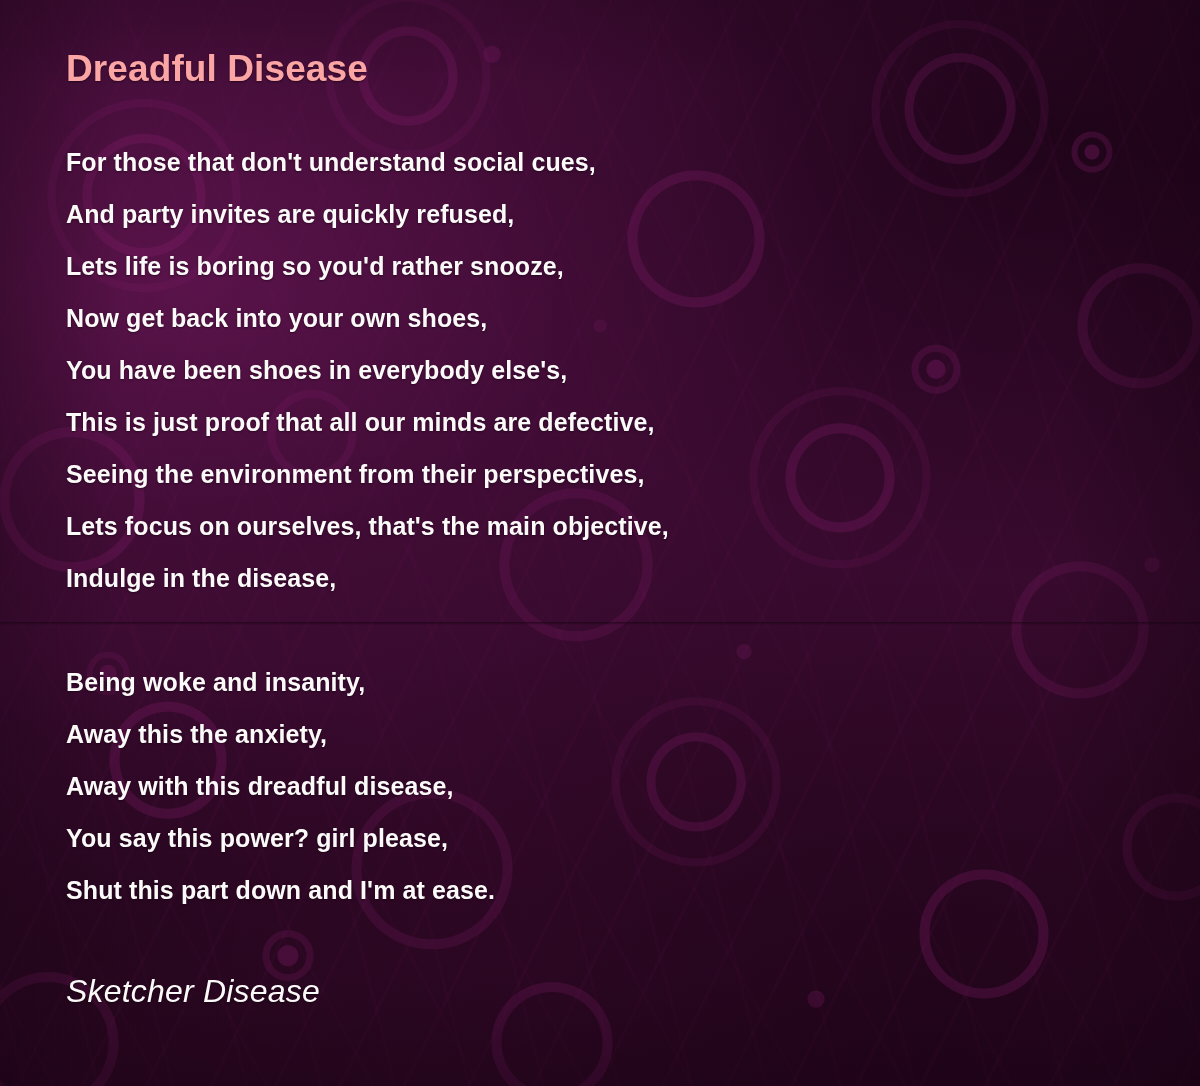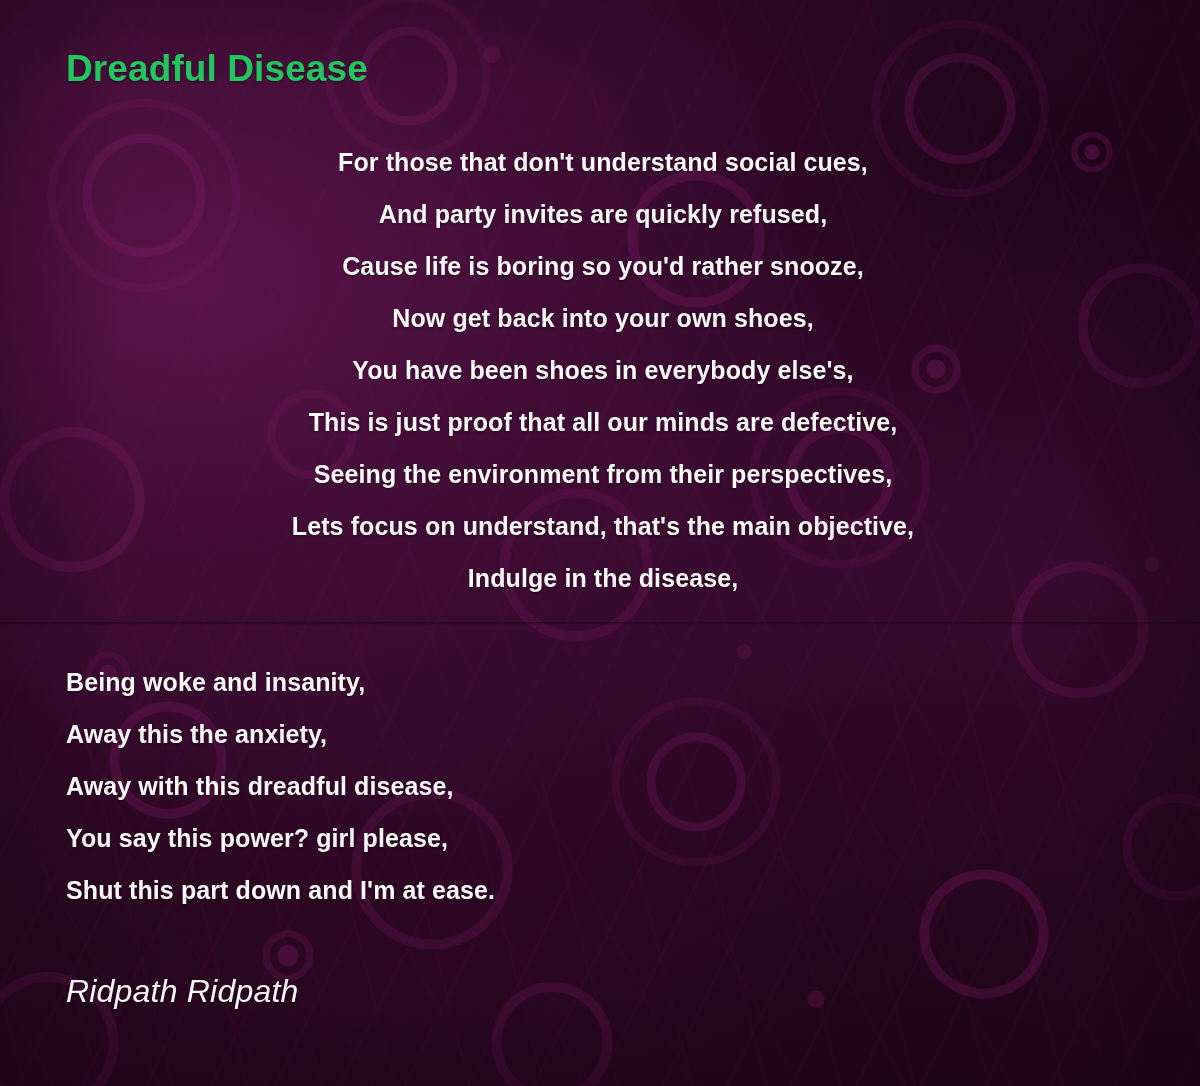--- a/index.html
+++ b/index.html
@@ -114,31 +114,31 @@
     z-index: 5;
     padding: 0 60px 0 66px;
   }
 
   #poem-title {
     margin: 0;
     padding-top: 48px;
     font-size: 37px;
     font-weight: bold;
     letter-spacing: 0.1px;
-    color: #22c55e;
+    color: #fca5a5;
     text-shadow: 0 1px 2px rgba(12,1,9,0.55);
   }
 
   .stanza {
     margin: 0;
     padding: 0;
     list-style: none;
   }
 
-  #stanza-1 { margin-top: 46px; text-align: center; }
+  #stanza-1 { margin-top: 46px; }
   #stanza-2 { margin-top: 52px; }
 
   .poem-line {
     font-size: 25px;
     font-weight: bold;
     line-height: 52px;
     letter-spacing: 0.1px;
     color: #fcfaf9;
     text-shadow: 0 1px 2px rgba(12,1,9,0.5);
     white-space: pre;
@@ -166,33 +166,33 @@
   <div class="bg-layer" id="bg-seam"></div>
   <div class="bg-layer" id="bg-vignette"></div>
 
   <div id="poem-content">
 
     <h1 id="poem-title">Dreadful Disease</h1>
 
     <div class="stanza" id="stanza-1">
       <div class="poem-line">For those that don't understand social cues,</div>
       <div class="poem-line">And party invites are quickly refused,</div>
-      <div class="poem-line">Cause life is boring so you'd rather snooze,</div>
+      <div class="poem-line">Lets life is boring so you'd rather snooze,</div>
       <div class="poem-line">Now get back into your own shoes,</div>
       <div class="poem-line">You have been shoes in everybody else's,</div>
       <div class="poem-line">This is just proof that all our minds are defective,</div>
       <div class="poem-line">Seeing the environment from their perspectives,</div>
-      <div class="poem-line">Lets focus on understand, that's the main objective,</div>
+      <div class="poem-line">Lets focus on ourselves, that's the main objective,</div>
       <div class="poem-line">Indulge in the disease,</div>
     </div>
 
     <div class="stanza" id="stanza-2">
       <div class="poem-line">Being woke and insanity,</div>
       <div class="poem-line">Away this the anxiety,</div>
       <div class="poem-line">Away with this dreadful disease,</div>
       <div class="poem-line">You say this power? girl please,</div>
       <div class="poem-line">Shut this part down and I'm at ease.</div>
     </div>
 
-    <div id="poem-author">Ridpath Ridpath</div>
+    <div id="poem-author">Sketcher Disease</div>
 
   </div>
 </div>
 
 </body></html>

